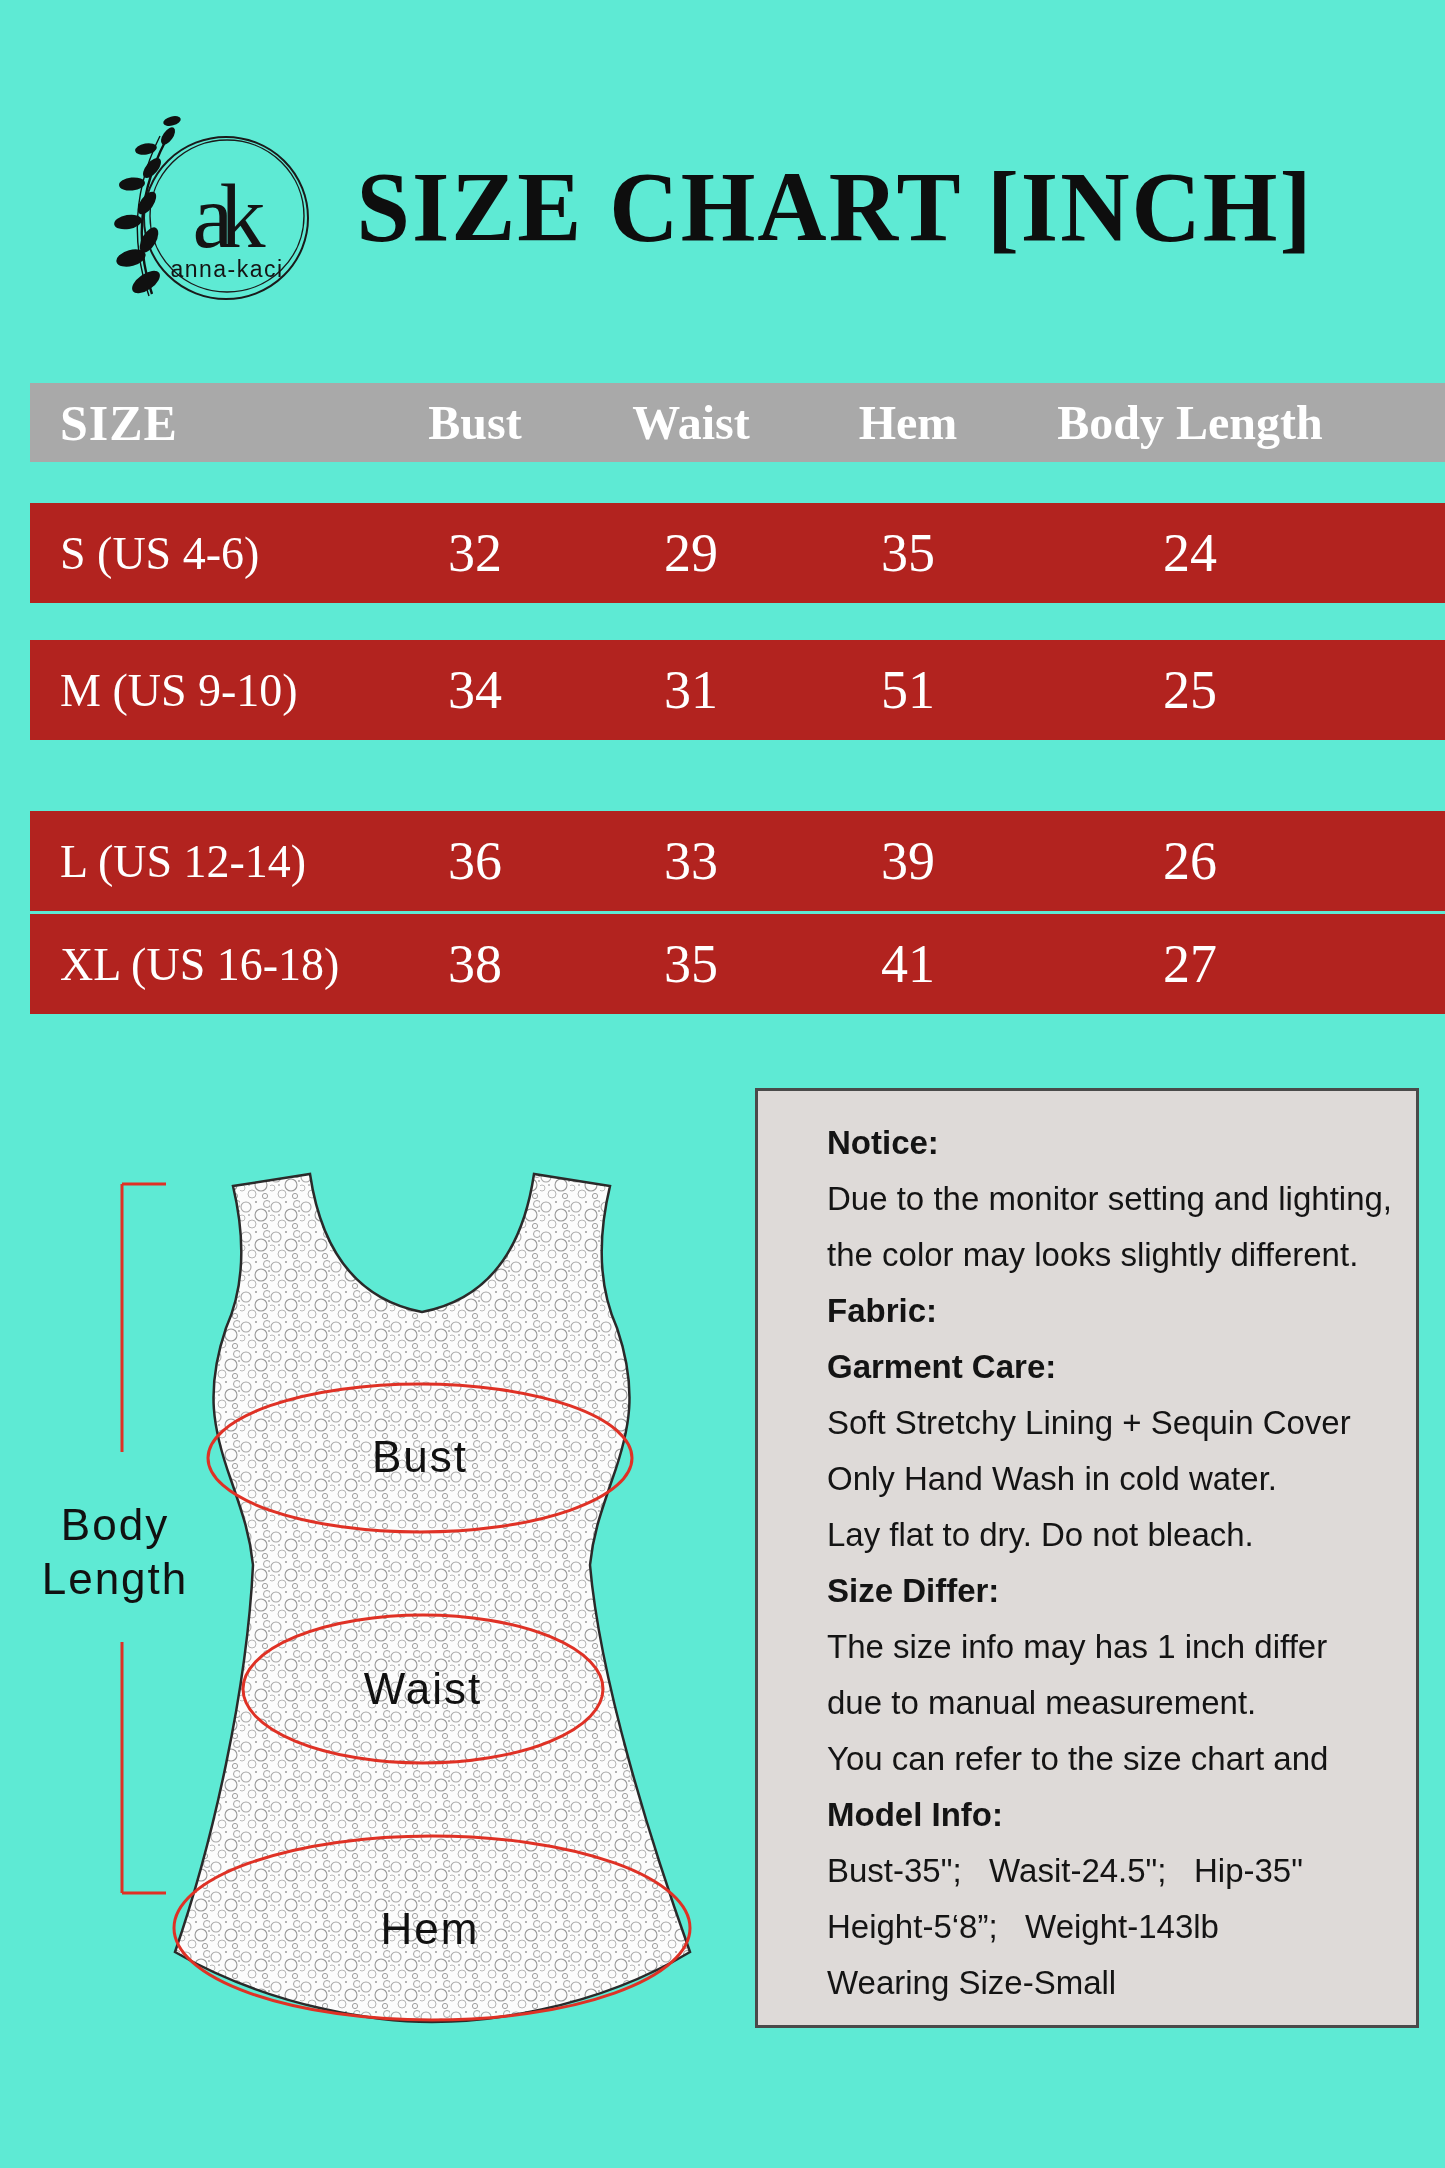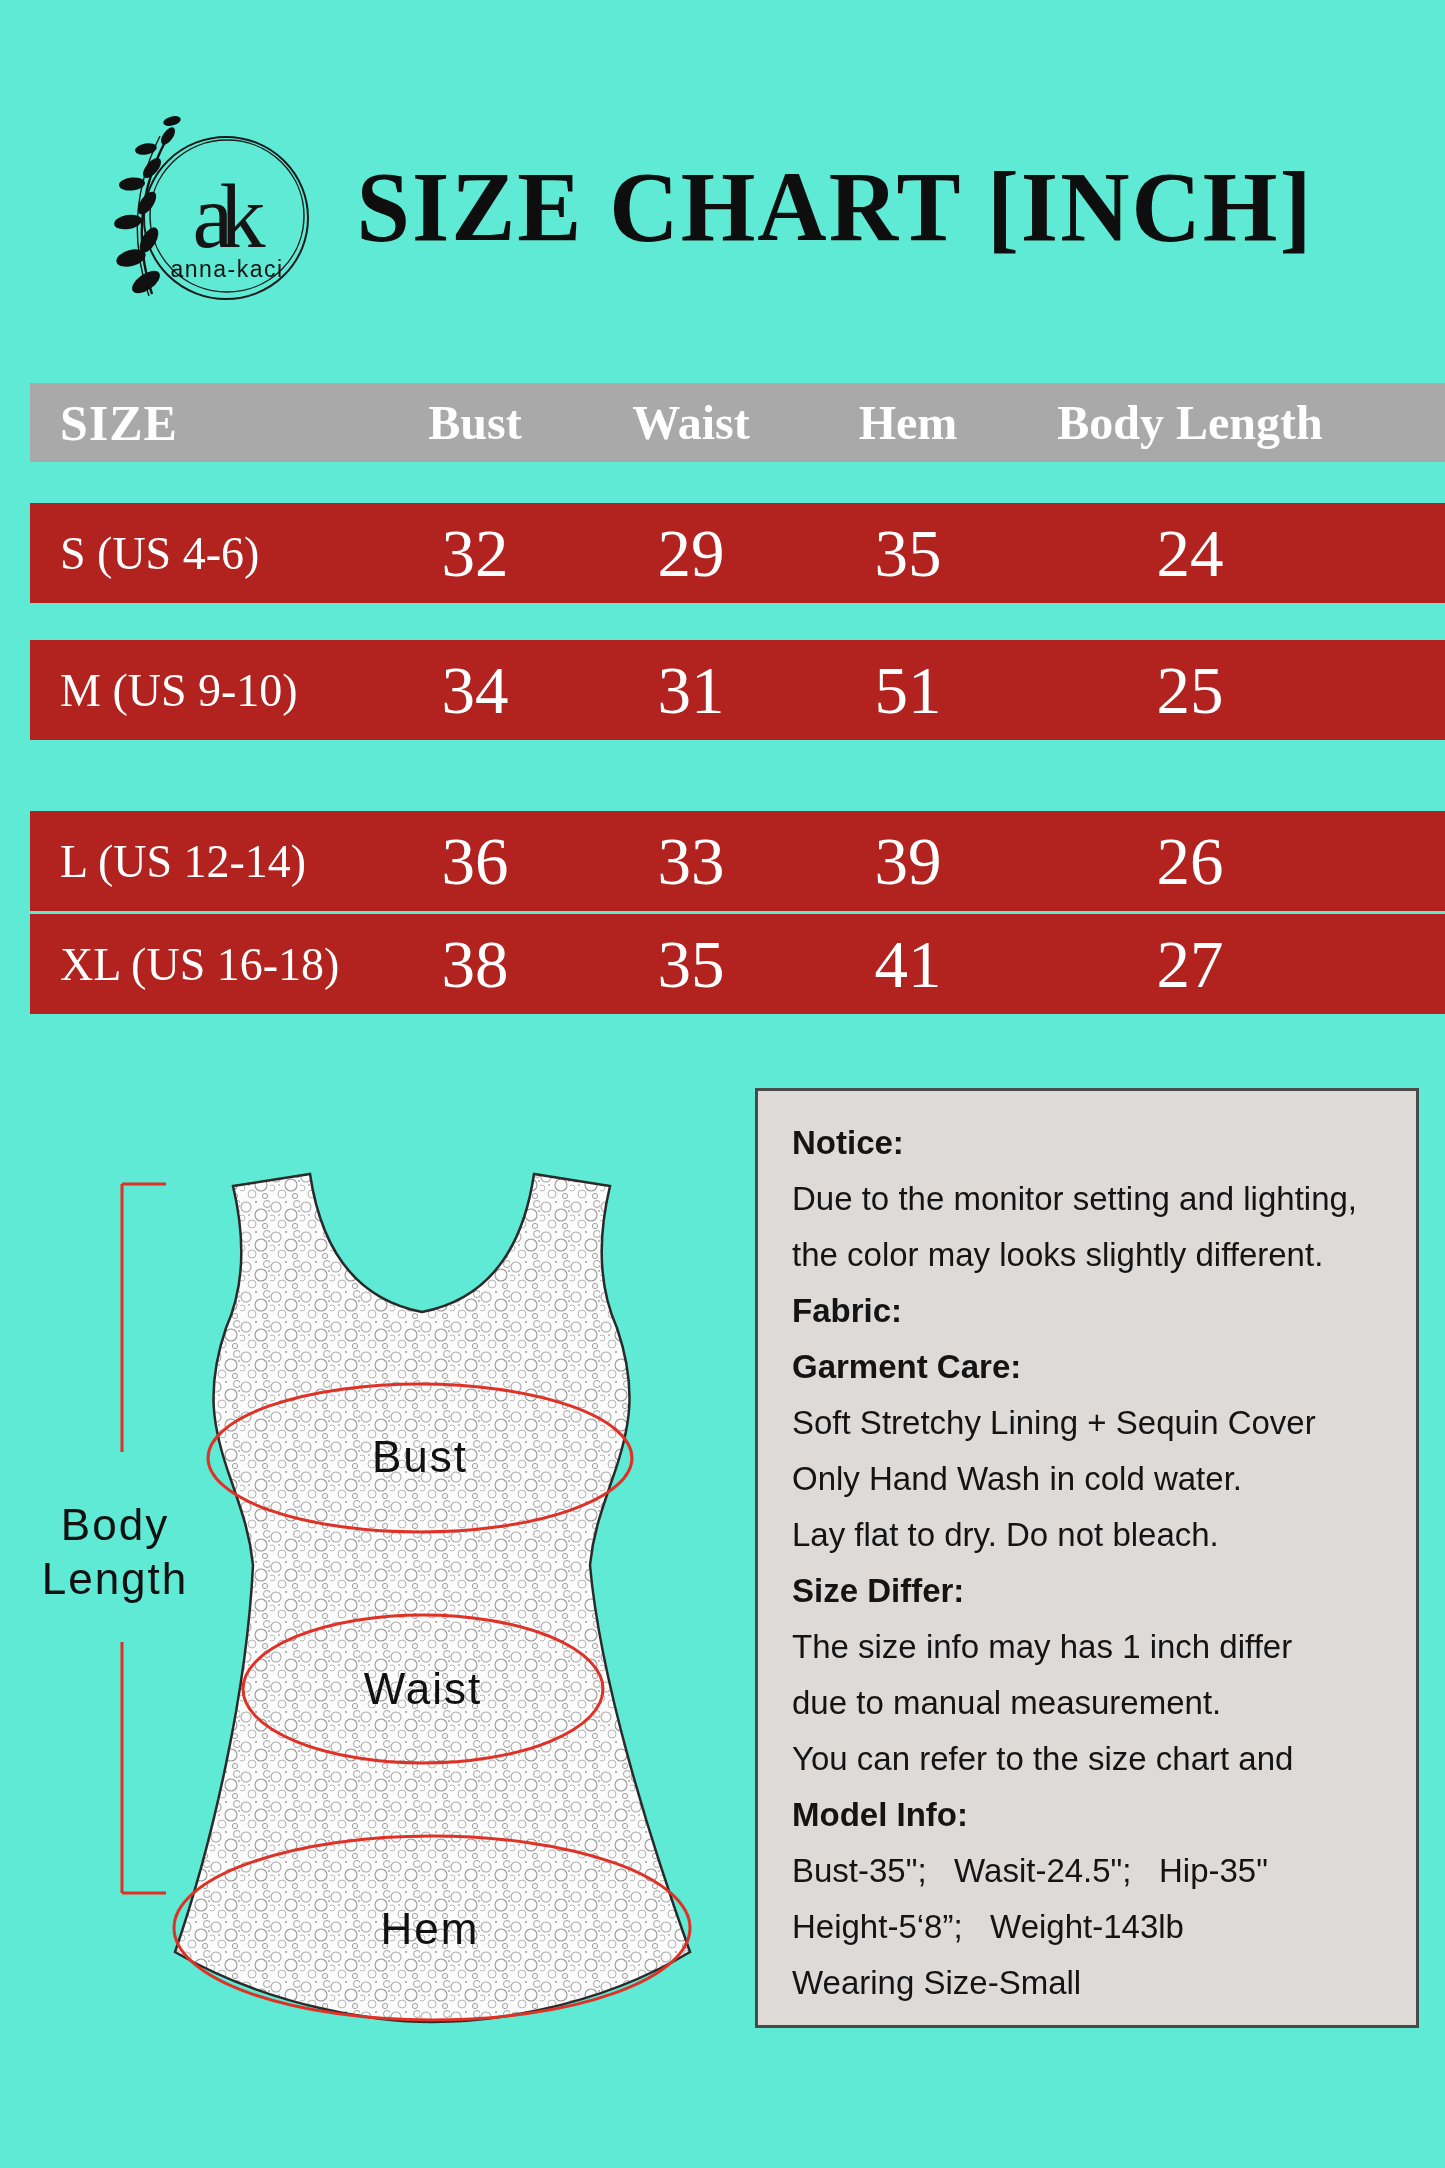--- a/index.html
+++ b/index.html
@@ -25,30 +25,30 @@
   #row-xl{top:914px;}
   .cell{position:absolute;top:0;height:100%;display:flex;align-items:center;justify-content:center;
         font-family:"Liberation Serif",serif;color:#ffffff;}
   .c1{left:30px;width:310px;justify-content:flex-start;}
   .c2{left:340px;width:210px;}
   .c3{left:555px;width:212px;}
   .c4{left:772px;width:212px;}
   .c5{left:990px;width:340px;}
   .t-header .cell{font-weight:700;font-size:48px;}
   .t-header .c1{font-size:50px;letter-spacing:1px;}
-  .t-data .cell{font-size:67px;}
+  .t-data .cell{font-size:54px;}
   .t-data .c1{font-size:46px;}
   
   #info-box{
     position:absolute;left:755px;top:1088px;width:664px;height:940px;
     background:#dedad8;border:3px solid #4a4a4a;box-sizing:border-box;
     padding:24px 10px 0 34px;
   }
   #info-box .line{
-    font-size:33px;line-height:56px;color:#141414;white-space:pre-wrap;
+    font-size:33px;line-height:56px;color:#141414;white-space:pre-wrap;margin-left:35px;
   }
   #info-box .line.bold{font-weight:700;}
   
   #diagram{position:absolute;left:0;top:1140px;width:745px;height:930px;}
 </style>
 </head>
 <body>
 
 <div id="stage">
 

